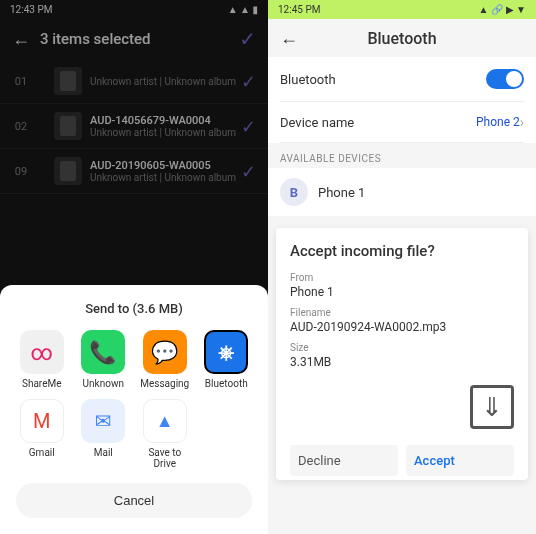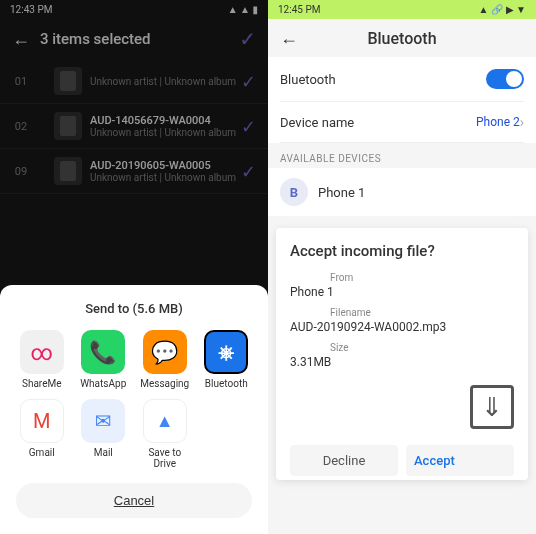--- a/index.html
+++ b/index.html
@@ -190,21 +190,20 @@
       display: block;
       width: 100%;
       padding: 10px;
       text-align: center;
       background: #f5f5f5;
       border-radius: 20px;
       font-size: 13px;
       color: #333;
       cursor: pointer;
       border: none;
-      text-decoration: underline;
     }
 
     
     .right-panel {
       width: 268px;
       height: 534px;
       background: #f5f5f5;
       display: flex;
       flex-direction: column;
     }
@@ -334,21 +333,20 @@
     }
 
     .accept-field {
       margin-bottom: 8px;
     }
 
     .accept-field-label {
       font-size: 10px;
       color: #888;
       margin-bottom: 2px;
-      margin-left: 40px;
     }
 
     .accept-field-value {
       font-size: 12px;
       color: #333;
     }
 
     .arrow-down-container {
       display: flex;
       justify-content: flex-end;
@@ -369,21 +367,20 @@
 
     .accept-buttons {
       display: flex;
       justify-content: space-between;
       padding-top: 8px;
     }
 
     .btn-decline {
       flex: 1;
       padding: 8px;
-      text-align: center;
       background: #f5f5f5;
       border-radius: 4px;
       font-size: 13px;
       color: #555;
       cursor: pointer;
       margin-right: 8px;
     }
 
     .btn-accept {
       flex: 1;
@@ -450,36 +447,36 @@
         <div class="file-name">AUD-20190605-WA0005</div>
         <div class="file-meta">Unknown artist | Unknown album</div>
       </div>
       <span class="file-check">✓</span>
     </div>
   </div>
 
   <div class="overlay"></div>
 
   <div class="share-dialog">
-    <div class="share-title">Send to (5.6 MB)</div>
+    <div class="share-title">Send to (3.6 MB)</div>
 
     <div class="share-grid">
 
       <div class="share-item">
         <div class="share-item-icon icon-shareme">
           <span style="font-size:22px; color:#e91e63;">∞</span>
         </div>
         <span class="share-item-label">ShareMe</span>
       </div>
 
       <div class="share-item">
         <div class="share-item-icon icon-whatsapp">
           <span style="font-size:22px; color:#fff;">📞</span>
         </div>
-        <span class="share-item-label">WhatsApp</span>
+        <span class="share-item-label">Unknown</span>
       </div>
 
       <div class="share-item">
         <div class="share-item-icon icon-messaging">
           <span style="font-size:22px; color:#fff;">💬</span>
         </div>
         <span class="share-item-label">Messaging</span>
       </div>
 
       <div class="share-item">

